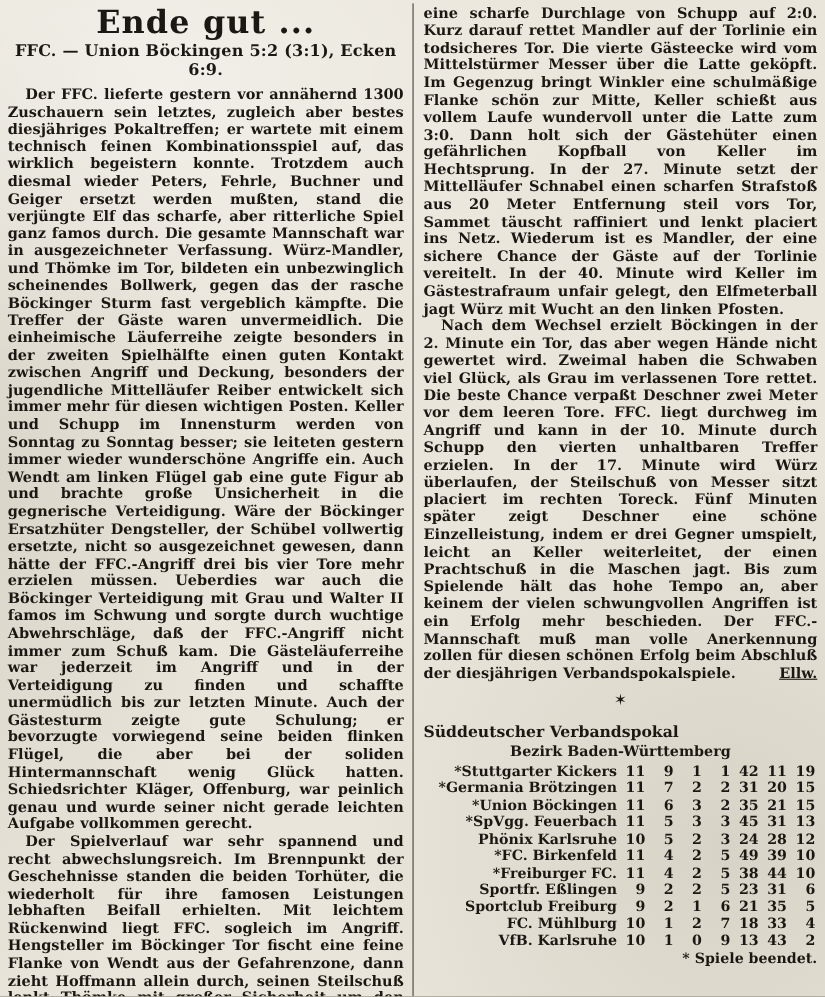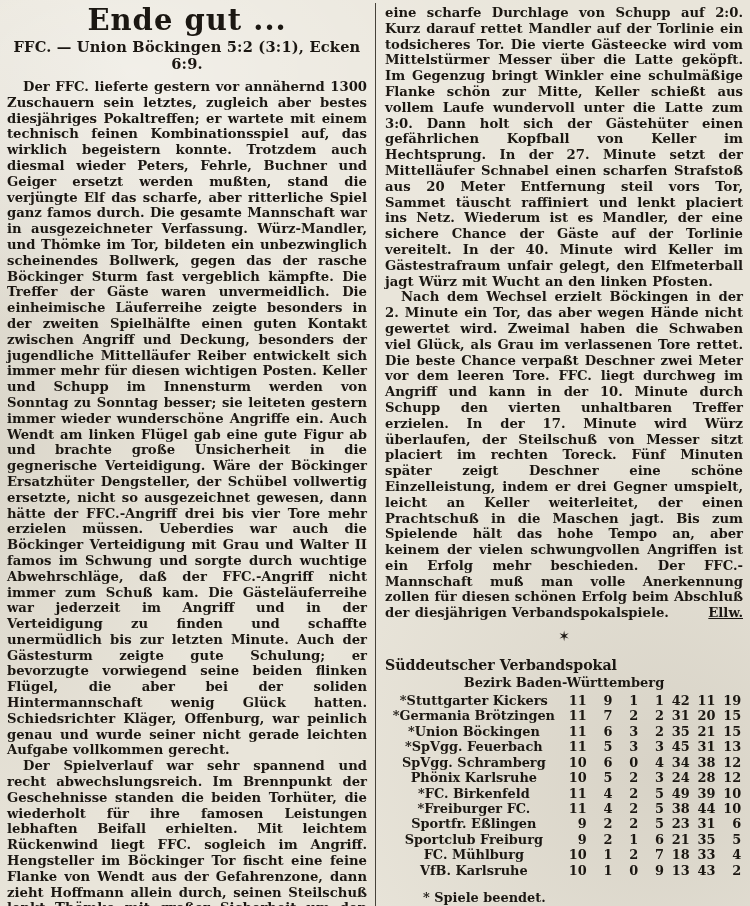--- a/index.html
+++ b/index.html
@@ -34,23 +34,23 @@
   .indent{text-indent:16px;}
   .sig{float:right;padding-left:10px;text-decoration:underline;}
   .star-sep{text-align:center;font-size:14px;margin:7px 0 3px 0;}
   .st-title{font-size:14.2px;font-weight:700;text-align:left;margin:13px 0 2px 0;}
   .st-sub{font-size:13px;font-weight:700;text-align:center;margin:0 0 3px 0;}
   table.standings{border-collapse:collapse;width:99%;margin:2px auto 0 auto;}
   table.standings td{
     font-size:12.9px;line-height:15.4px;font-weight:700;
     padding:0;white-space:nowrap;
   }
-  td.club{text-align:center;}
+  td.club{text-align:right;}
   td.num{text-align:right;padding-left:4px;min-width:24px;}
-  .footnote{font-size:12.9px;font-weight:700;margin:12px 0 0 38px;}
+  .footnote{font-size:12.9px;font-weight:700;margin:0 0 0 38px;text-align:right;}
 </style>
 </head>
 <body>
 
 <div class="paper">
   <div class="columns">
 
     <div class="col col-left">
       <h1 class="title">Ende gut ...</h1>
       <h2 class="subtitle">FFC. — Union Böckingen 5:2 (3:1), Ecken 6:9.</h2>
@@ -101,30 +101,20 @@
           </tr>
           <tr>
             <td class="club">*SpVgg. Feuerbach</td>
             <td class="num">11</td>
             <td class="num">5</td>
             <td class="num">3</td>
             <td class="num">3</td>
             <td class="num">45</td>
             <td class="num">31</td>
             <td class="num">13</td>
-          </tr>
-          <tr>
-            <td class="club">SpVgg. Schramberg</td>
-            <td class="num">10</td>
-            <td class="num">6</td>
-            <td class="num">0</td>
-            <td class="num">4</td>
-            <td class="num">34</td>
-            <td class="num">38</td>
-            <td class="num">12</td>
           </tr>
           <tr>
             <td class="club">Phönix Karlsruhe</td>
             <td class="num">10</td>
             <td class="num">5</td>
             <td class="num">2</td>
             <td class="num">3</td>
             <td class="num">24</td>
             <td class="num">28</td>
             <td class="num">12</td>

